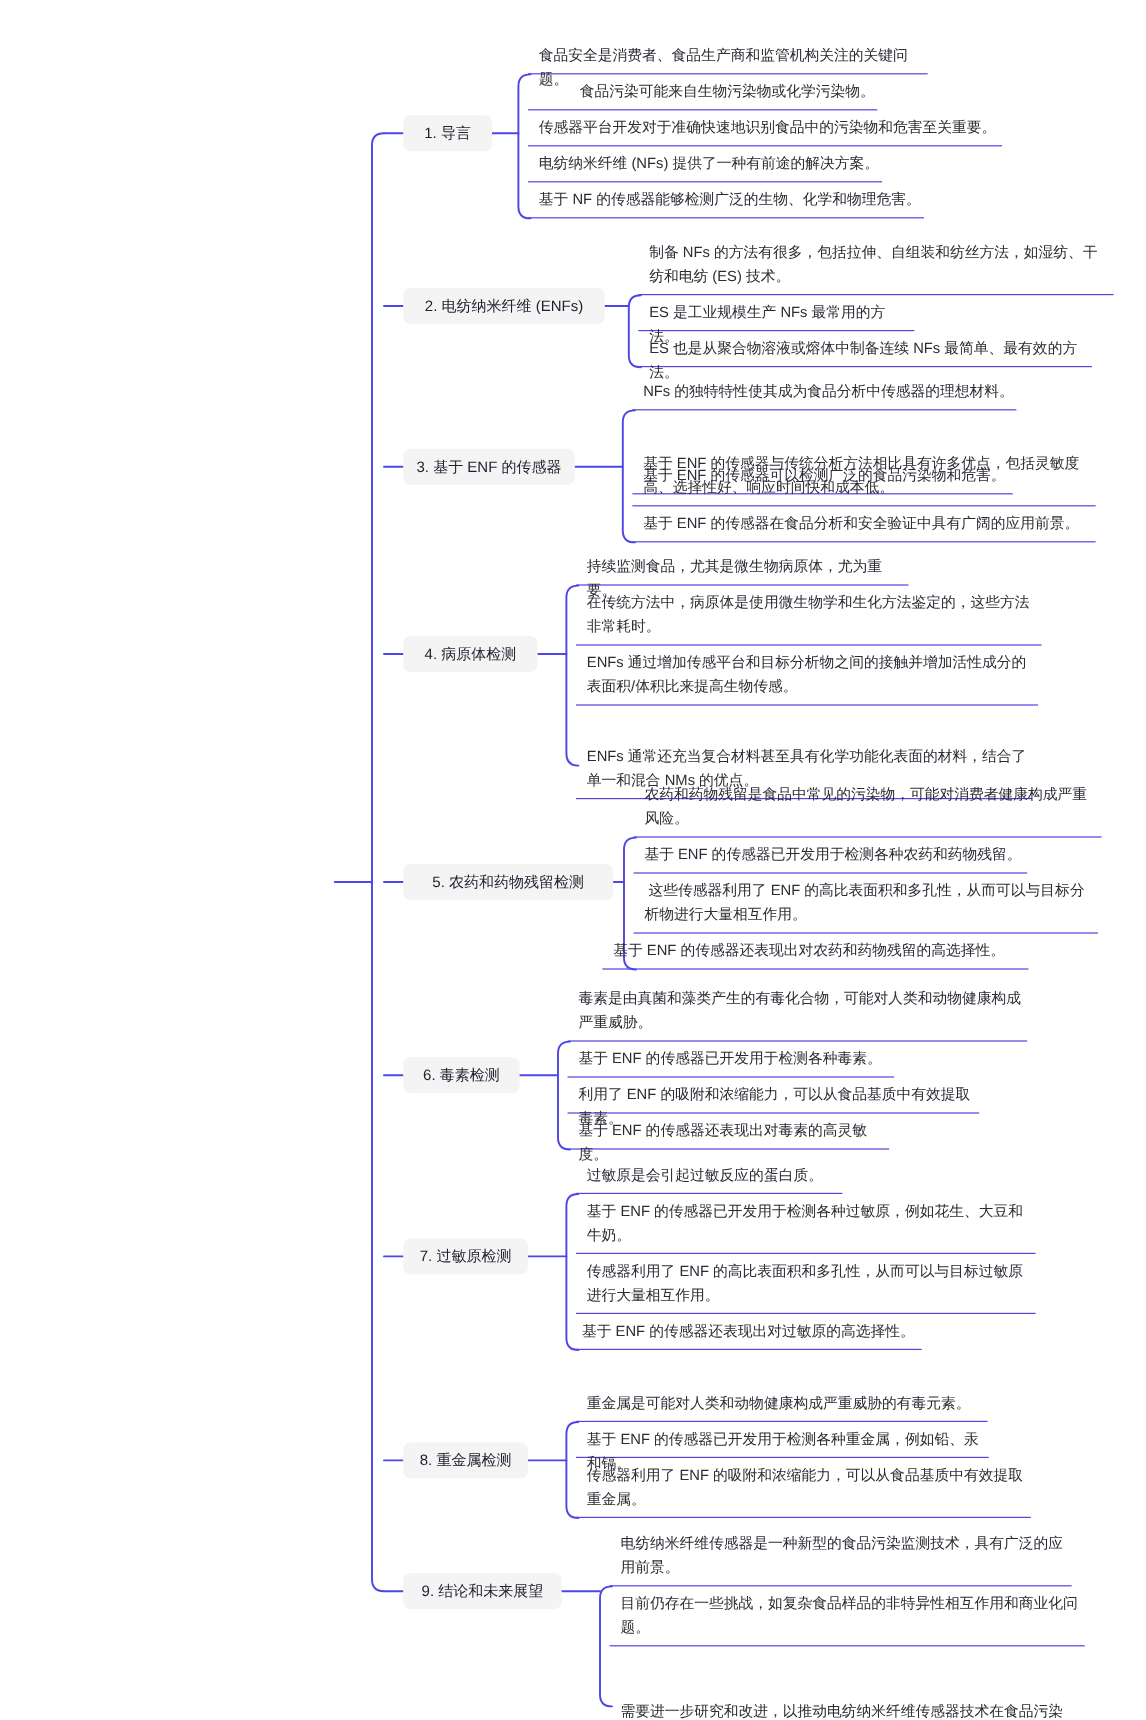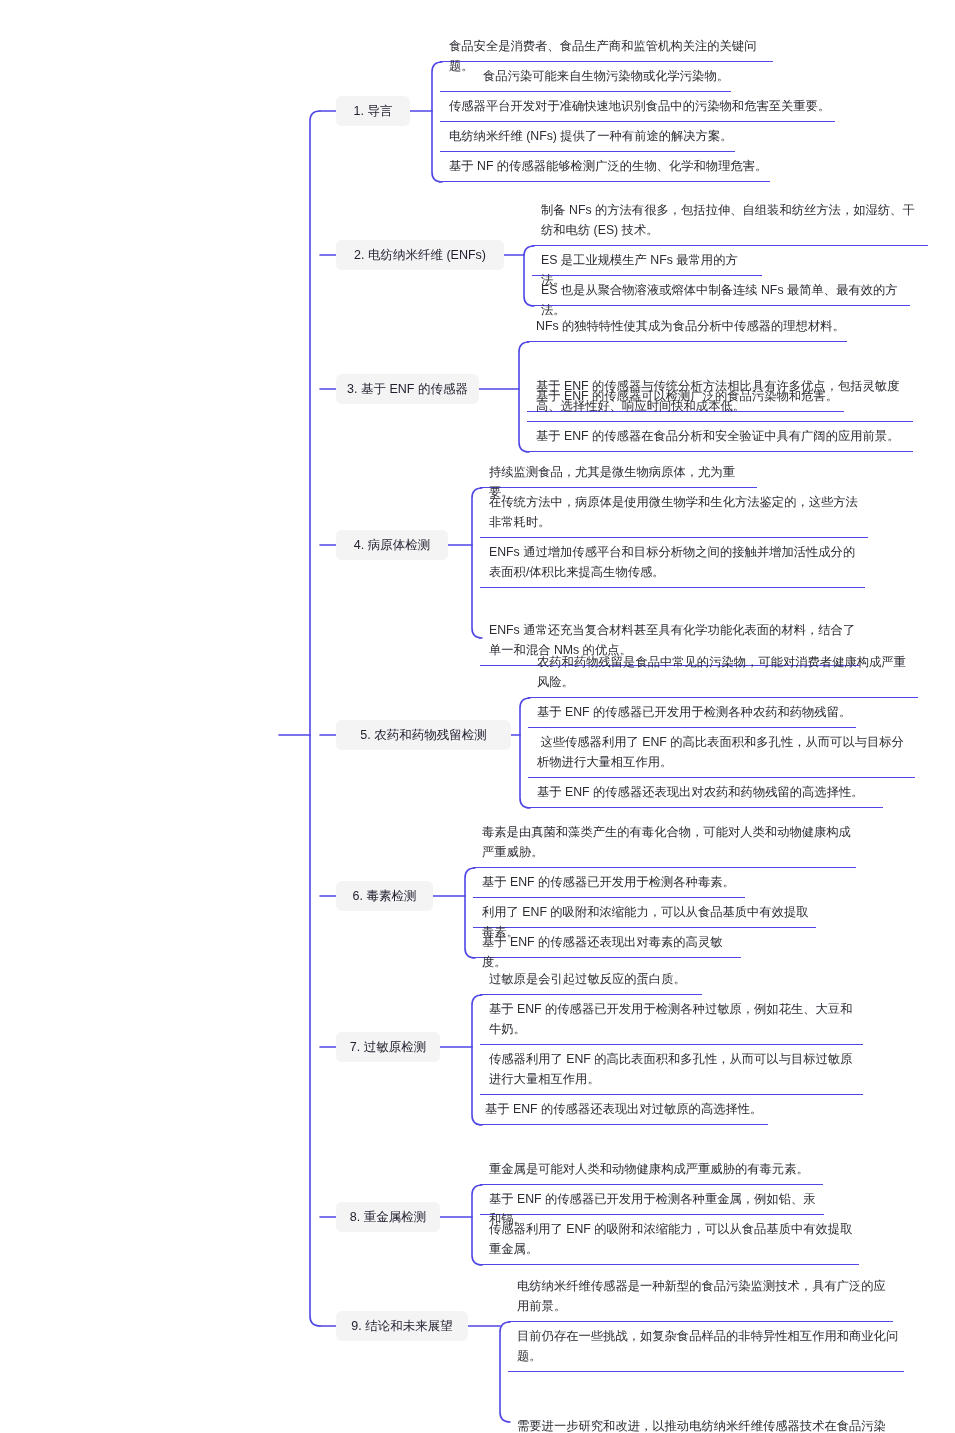--- a/index.html
+++ b/index.html
@@ -147,21 +147,21 @@
       <div class="leaf-node" style="left: 480px; top: 458px; width: 277px; height: 30px;"><span class="leaf-text">持续监测食品，尤其是微生物病原体，尤为重要。</span></div>
       <div class="leaf-node" style="left: 480px; top: 488px; width: 388px; height: 50px;"><span class="leaf-text">在传统方法中，病原体是使用微生物学和生化方法鉴定的，这些方法非常耗时。</span></div>
       <div class="leaf-node" style="left: 480px; top: 538px; width: 385px; height: 50px;"><span class="leaf-text">ENFs 通过增加传感平台和目标分析物之间的接触并增加活性成分的表面积/体积比来提高生物传感。</span></div>
       <div class="leaf-node" style="left: 480px; top: 588px; width: 380px; height: 50px; margin-top: 28px;"><span class="leaf-text">ENFs 通常还充当复合材料甚至具有化学功能化表面的材料，结合了单一和混合 NMs 的优点。</span></div>
       <div class="sec-node" style="left: 336px; top: 735px; min-width: 175px;">
         <span>5. 农药和药物残留检测</span>
       </div>
       <div class="leaf-node" style="left: 528px; top: 648px; width: 390px; height: 50px;"><span class="leaf-text">农药和药物残留是食品中常见的污染物，可能对消费者健康构成严重风险。</span></div>
       <div class="leaf-node" style="left: 528px; top: 698px; width: 328px; height: 30px;"><span class="leaf-text">基于 ENF 的传感器已开发用于检测各种农药和药物残留。</span></div>
       <div class="leaf-node" style="left: 528px; top: 728px; width: 387px; height: 50px;"><span class="leaf-text"> 这些传感器利用了 ENF 的高比表面积和多孔性，从而可以与目标分析物进行大量相互作用。</span></div>
-      <div class="leaf-node" style="left: 528px; top: 778px; width: 355px; height: 30px;"><span class="leaf-text">基于 ENF 的传感器还表现出对农药和药物残留的高选择性。</span></div>
+      <div class="leaf-node" style="left: 502px; top: 778px; width: 355px; height: 30px;"><span class="leaf-text">基于 ENF 的传感器还表现出对农药和药物残留的高选择性。</span></div>
       <div class="sec-node" style="left: 336px; top: 896px; min-width: 97px;">
         <span>6. 毒素检测</span>
       </div>
       <div class="leaf-node" style="left: 473px; top: 818px; width: 383px; height: 50px;"><span class="leaf-text">毒素是由真菌和藻类产生的有毒化合物，可能对人类和动物健康构成严重威胁。</span></div>
       <div class="leaf-node" style="left: 473px; top: 868px; width: 272px; height: 30px;"><span class="leaf-text">基于 ENF 的传感器已开发用于检测各种毒素。</span></div>
       <div class="leaf-node" style="left: 473px; top: 898px; width: 343px; height: 30px;"><span class="leaf-text">利用了 ENF 的吸附和浓缩能力，可以从食品基质中有效提取毒素。</span></div>
       <div class="leaf-node" style="left: 473px; top: 928px; width: 268px; height: 30px;"><span class="leaf-text">基于 ENF 的传感器还表现出对毒素的高灵敏度。</span></div>
       <div class="sec-node" style="left: 336px; top: 1047px; min-width: 104px;">
         <span>7. 过敏原检测</span>
       </div>

